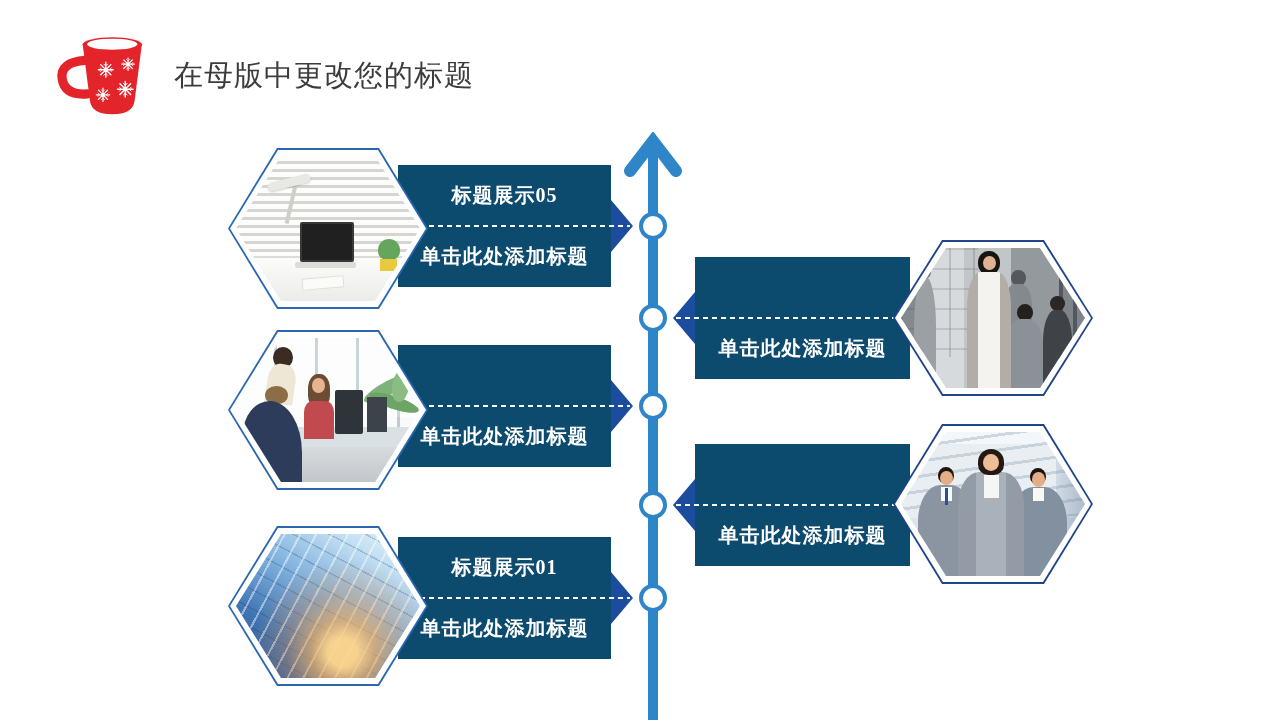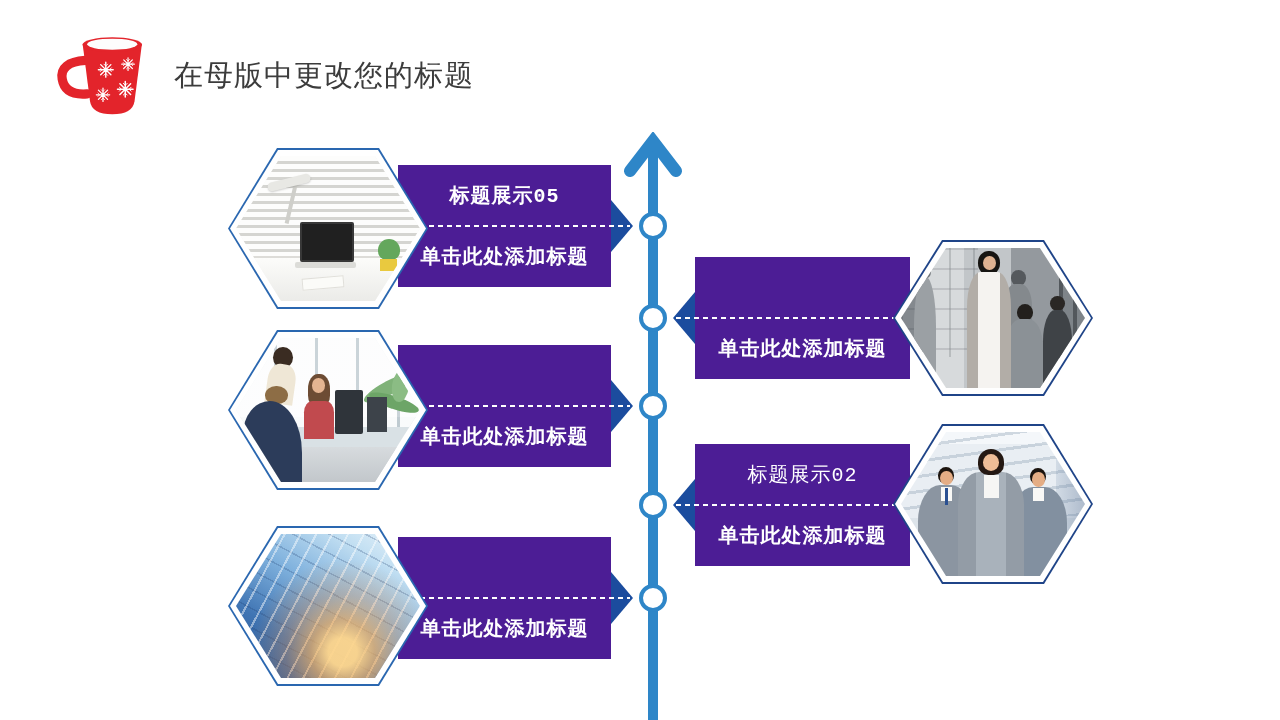--- a/index.html
+++ b/index.html
@@ -1,30 +1,30 @@
 <!DOCTYPE html>
 <html><head>
 <meta charset="utf-8">
 <style>
   html,body{margin:0;padding:0;background:#fff;}
   .slide{position:relative;width:1108px;height:720px;background:#ffffff;overflow:hidden;
-         font-family:Liberation Mono, monospace;}
+         font-family:Liberation Serif, serif;}
 
   
   .logo{position:absolute;left:52px;top:30px;width:102px;height:98px;}
   .page-title{position:absolute;left:174px;top:56px;font-size:29px;color:#3c3c3c;
               font-weight:400;letter-spacing:1px;white-space:nowrap;}
 
   
   .axis{position:absolute;left:617px;top:132px;width:72px;height:588px;}
   .node{position:absolute;left:639px;width:28px;height:28px;box-sizing:border-box;
         background:#fff;border:4px solid #2E86C8;border-radius:50%;z-index:4;}
 
   
-  .banner{position:absolute;background:#4c1d95;color:#fff;z-index:1;}
+  .banner{position:absolute;background:#0c4a6e;color:#fff;z-index:1;}
   .ban05{left:398px;top:165px;width:213px;height:122px;}
   .ban04{left:695px;top:257px;width:215px;height:122px;}
   .ban03{left:398px;top:345px;width:213px;height:122px;}
   .ban02{left:695px;top:444px;width:215px;height:122px;}
   .ban01{left:398px;top:537px;width:213px;height:122px;}
   .b-title,.b-sub{position:absolute;left:0;right:0;height:50%;display:flex;align-items:center;
         justify-content:center;font-size:20px;font-weight:700;letter-spacing:1px;}
   .b-title{top:0;} .b-sub{bottom:0;}
   .b-title.light{font-weight:400;}
   .dash{position:absolute;top:50%;height:2px;margin-top:-1px;z-index:3;
@@ -224,21 +224,20 @@
         <div class="m1-hair"></div>
         <div class="m1-body"></div>
         <div class="w2-hair"></div>
         <div class="w2-face"></div>
         <div class="w2-body"></div>
       </div>
     </div>
   </div>
 
   <div class="banner item-right ban02">
-    <div class="b-title light">标题展示02</div>
     <div class="b-sub">单击此处添加标题</div>
     <div class="dash"></div>
     <div class="arr"></div>
   </div>
   <div class="hex hex-r hex02">
     <div class="hex-w">
       <div class="photo ph-trio">
         <div class="arcs"></div>
         <div class="glass"></div>
         <div class="m1h"></div>
@@ -252,20 +251,21 @@
         <div class="m2s"></div>
         <div class="w1b"></div>
         <div class="w1s"></div>
         <div class="w1h"></div>
         <div class="w1f"></div>
       </div>
     </div>
   </div>
 
   <div class="banner item-left ban01">
+    <div class="b-title">标题展示01</div>
     <div class="b-sub">单击此处添加标题</div>
     <div class="dash"></div>
     <div class="arr"></div>
   </div>
   <div class="hex hex01">
     <div class="hex-w">
       <div class="photo ph-building"></div>
     </div>
   </div>
 

